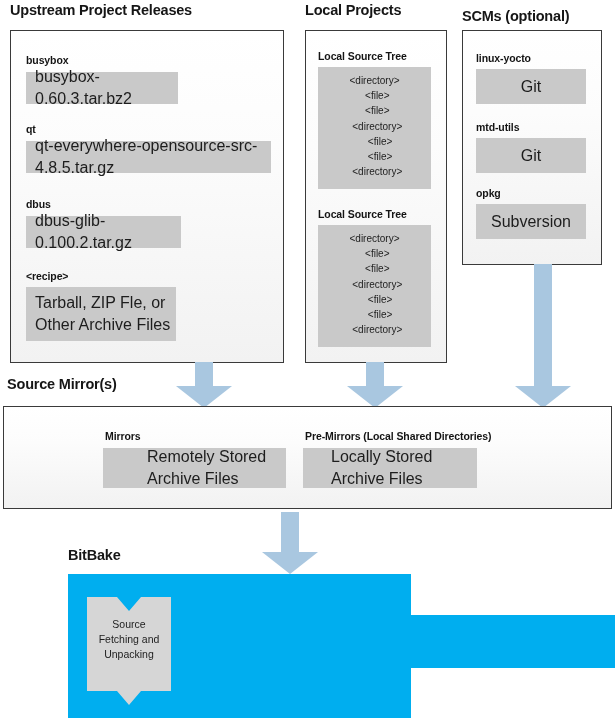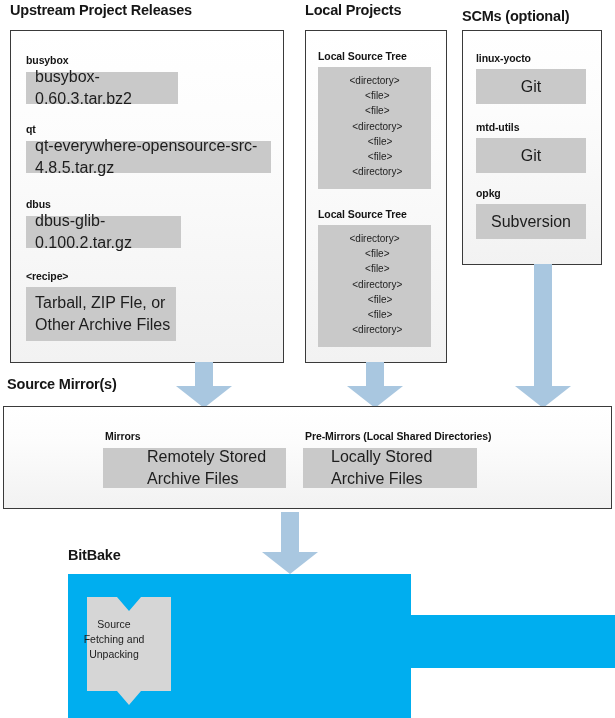--- a/index.html
+++ b/index.html
@@ -190,15 +190,15 @@
   <svg width="547" height="144" viewBox="0 0 547 144">
     <polygon points="0,0 343,0 343,41 547,41 547,94 343,94 343,144 0,144" fill="#00aeef"></polygon>
   </svg>
 </div>
 
 <div class="notch-box" style="left:87px; top:597px;">
   <svg width="84" height="108" viewBox="0 0 84 108">
     <polygon points="0,0 30,0 42,14 54,0 84,0 84,94 54,94 42,108 30,94 0,94" fill="#d6d6d6"></polygon>
   </svg>
 </div>
-<div class="notch-label" style="left:72px; top:617px; width:84px;">Source
+<div class="notch-label" style="left:87px; top:617px; width:84px;">Source
 Fetching and
 Unpacking</div>
 
 </body></html>

